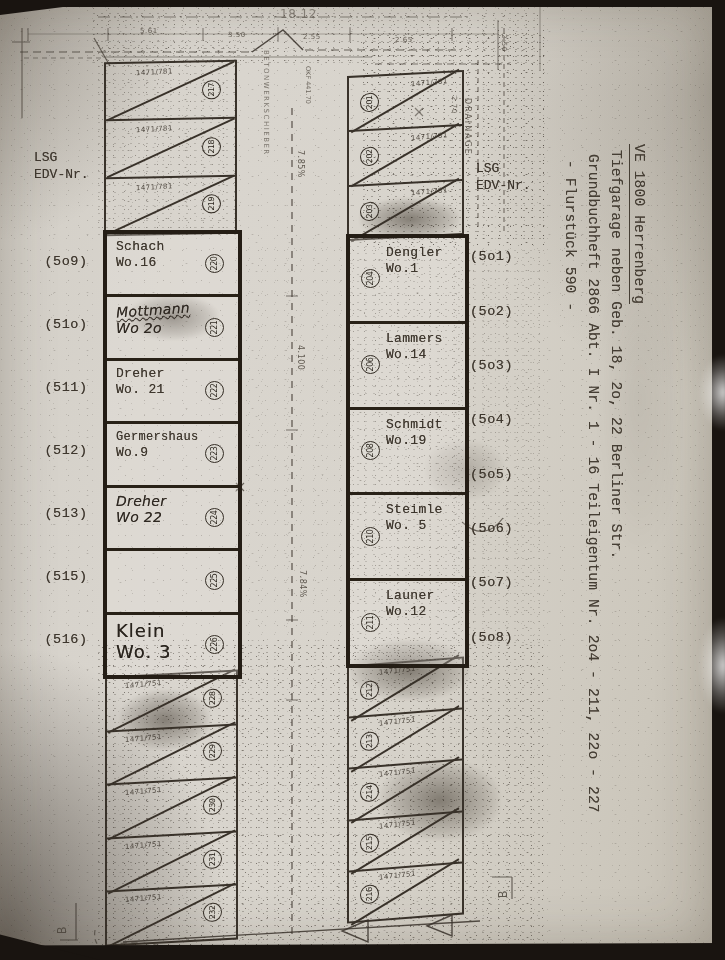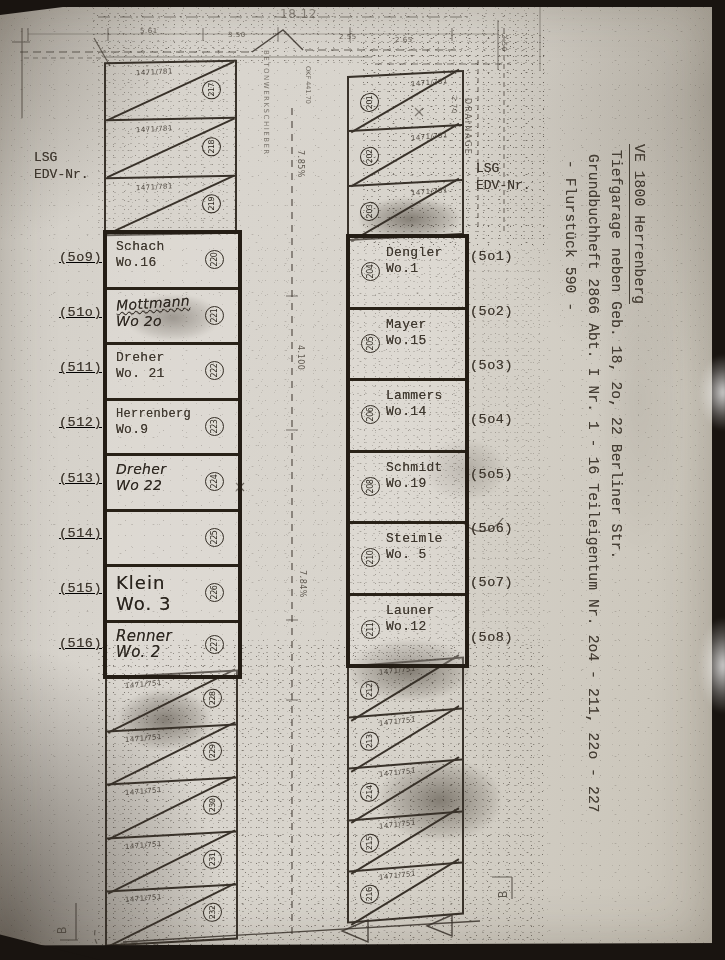--- a/index.html
+++ b/index.html
@@ -52,21 +52,21 @@
   .nm,.wo{font-family:"Liberation Mono",monospace;font-size:13px;color:#3e372e;
           letter-spacing:.3px;line-height:16px;white-space:pre;text-shadow:0 0 .5px rgba(55,45,35,.7);}
   .hand{font-family:"DejaVu Sans",sans-serif;font-style:italic;font-size:14px;color:#2e2822;}
   .hand15{font-family:"DejaVu Sans",sans-serif;font-style:italic;font-size:15px;color:#2b2620;}
   .hand-big{font-family:"DejaVu Sans",sans-serif;font-style:normal;font-size:18px;color:#28231d;
             letter-spacing:1px;line-height:21px;}
   .scribble{display:inline-block;transform:rotate(-4deg);text-decoration:underline wavy 1px;}
   
   .edvcol{position:absolute;display:flex;flex-direction:column;z-index:14;}
   .erow{flex:1;display:flex;align-items:center;}
-  .edvcol.ra .erow{justify-content:flex-end;text-decoration:underline;}
+  .edvcol.ra .erow{justify-content:center;}
   .edv{font-family:"Liberation Mono",monospace;font-size:13.5px;color:#3e372e;letter-spacing:.5px;
        text-shadow:0 0 .5px rgba(55,45,35,.6);}
   .colhead{position:absolute;font-family:"Liberation Mono",monospace;font-size:13px;line-height:17px;
        color:#3e372e;z-index:14;white-space:pre;text-shadow:0 0 .5px rgba(55,45,35,.6);}
   
   #sidenote{position:absolute;left:264px;top:432px;width:680px;height:92px;
        transform:rotate(90deg);z-index:14;}
   .note-line{font-family:"Liberation Mono",monospace;font-size:14.5px;line-height:23px;color:#453e34;
        white-space:nowrap;letter-spacing:.2px;text-shadow:0 0 .5px rgba(60,50,40,.55);}
   .note-line .ul{border-bottom:1.4px solid #453e34;padding-bottom:1px;}
@@ -178,21 +178,21 @@
     <div class="txt">
         <div class="nm">Dreher</div>
         <div class="wo">Wo. 21</div>
       </div>
     <div class="circ circR">
         <span>222</span>
       </div>
   </div>
   <div class="mcell">
     <div class="txt">
-        <div class="nm" style="font-size:12px;">Herrenberg</div>
+        <div class="nm" style="font-size:12px;">Germershaus</div>
         <div class="wo">Wo.9</div>
       </div>
     <div class="circ circR">
         <span>223</span>
       </div>
   </div>
   <div class="mcell">
     <div class="txt">
         <div class="nm hand">Dreher</div>
         <div class="wo hand">Wo 22</div>
@@ -210,29 +210,20 @@
         <span>225</span>
       </div>
   </div>
   <div class="mcell">
     <div class="txt">
         <div class="nm hand-big">Klein</div>
         <div class="wo hand-big">Wo. 3</div>
       </div>
     <div class="circ circR">
         <span>226</span>
-      </div>
-  </div>
-  <div class="mcell">
-    <div class="txt">
-        <div class="nm hand15">Renner</div>
-        <div class="wo hand15">Wo. 2</div>
-      </div>
-    <div class="circ circR" style="margin-top:-14px;">
-        <span>227</span>
       </div>
   </div>
 </div>
 
 <div class="stack" style="left:105px;top:673px;width:129px;height:266px;transform:skewY(-3deg);">
   <div class="tcell">
     <div class="parcel" style="left:18px;top:4px;">1471/751</div>
     <div class="diag"></div>
     <div class="circ circR">
         <span>228</span>
@@ -297,29 +288,20 @@
     <div class="circ circL">
         <span>204</span>
       </div>
     <div class="txtR">
         <div class="nm">Dengler</div>
         <div class="wo">Wo.1</div>
       </div>
   </div>
   <div class="mcell">
     <div class="circ circL">
-        <span>205</span>
-      </div>
-    <div class="txtR">
-        <div class="nm">Mayer</div>
-        <div class="wo">Wo.15</div>
-      </div>
-  </div>
-  <div class="mcell">
-    <div class="circ circL">
         <span>206</span>
       </div>
     <div class="txtR">
         <div class="nm">Lammers</div>
         <div class="wo">Wo.14</div>
       </div>
   </div>
   <div class="mcell">
     <div class="circ circL">
         <span>208</span>
@@ -395,23 +377,20 @@
       <span class="edv">(51o)</span>
     </div>
   <div class="erow">
       <span class="edv">(511)</span>
     </div>
   <div class="erow">
       <span class="edv">(512)</span>
     </div>
   <div class="erow">
       <span class="edv">(513)</span>
-    </div>
-  <div class="erow">
-      <span class="edv">(514)</span>
     </div>
   <div class="erow">
       <span class="edv">(515)</span>
     </div>
   <div class="erow">
       <span class="edv">(516)</span>
     </div>
 </div>
 <div class="edvcol" style="left:470px;top:234px;width:64px;height:426px;gap:9px;">
   <div class="erow">
@@ -453,21 +432,21 @@
 </div>
 <div class="ann slope rot90" style="left:305px;top:150px;width:40px;">7.85%</div>
 <div class="ann slope rot90" style="left:305px;top:345px;width:40px;">4.100</div>
 <div class="ann slope rot90" style="left:307px;top:570px;width:40px;">7.84%</div>
 <div class="ann rot90" style="left:472px;top:98px;width:92px;font-size:8px;letter-spacing:2px;opacity:.8;">DRAINAGE</div>
 <div class="ann dim rot90" style="left:508px;top:34px;width:30px;">2.50</div>
 <div class="ann dim rot90" style="left:458px;top:96px;width:30px;">2.70</div>
 <div class="ann dim" style="left:280px;top:7px;opacity:.55;font-size:12px;">18.12</div>
 <div class="ann dim" style="left:140px;top:27px;">5.61</div>
 <div class="ann dim" style="left:228px;top:31px;">3.50</div>
-<div class="ann dim" style="left:303px;top:33px;margin-left:36px;">2.55</div>
+<div class="ann dim" style="left:303px;top:33px;">2.55</div>
 <div class="ann dim" style="left:395px;top:36px;">2.65</div>
 <div class="ann bmark rotm90" style="left:56px;top:934px;">B</div>
 <div class="ann bmark rotm90" style="left:497px;top:898px;">B</div>
 
 <div class="speck dense" style="left:90px;top:8px;width:450px;height:58px;opacity:.5;"></div>
 <div class="speck dense" style="left:360px;top:30px;width:185px;height:215px;opacity:.65;"></div>
 <div class="speck dense" style="left:95px;top:40px;width:145px;height:195px;opacity:.4;"></div>
 <div class="speck dense" style="left:346px;top:234px;width:116px;height:426px;opacity:.35;"></div>
 <div class="speck dense" style="left:455px;top:245px;width:90px;height:400px;opacity:.3;"></div>
 <div class="speck dense" style="left:95px;top:640px;width:450px;height:305px;opacity:.55;"></div>

